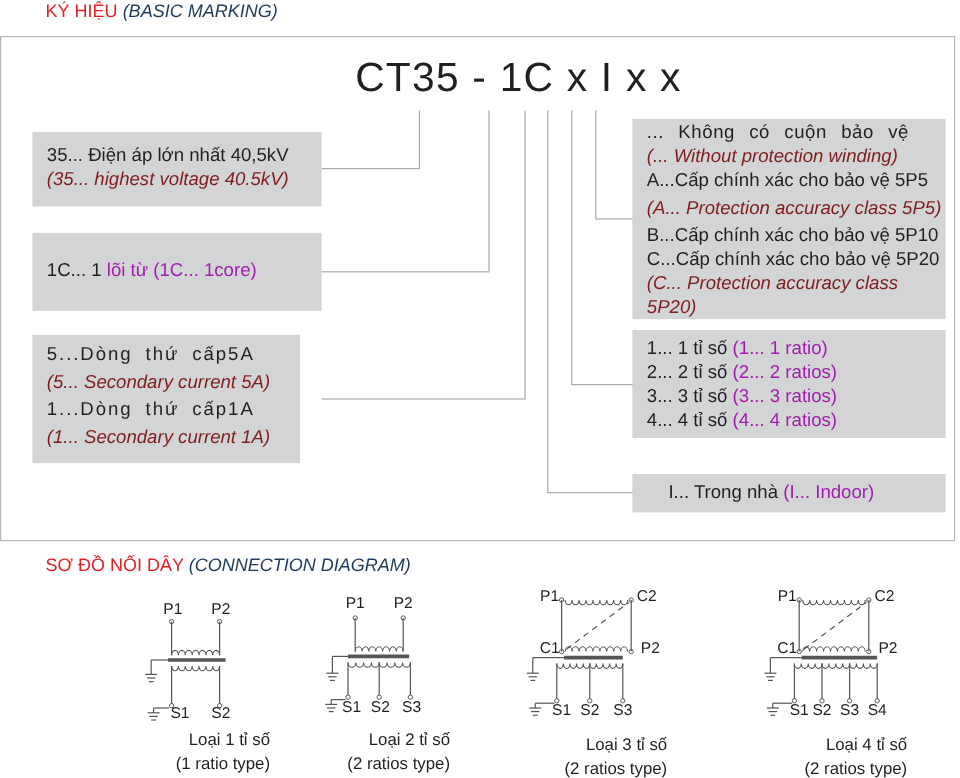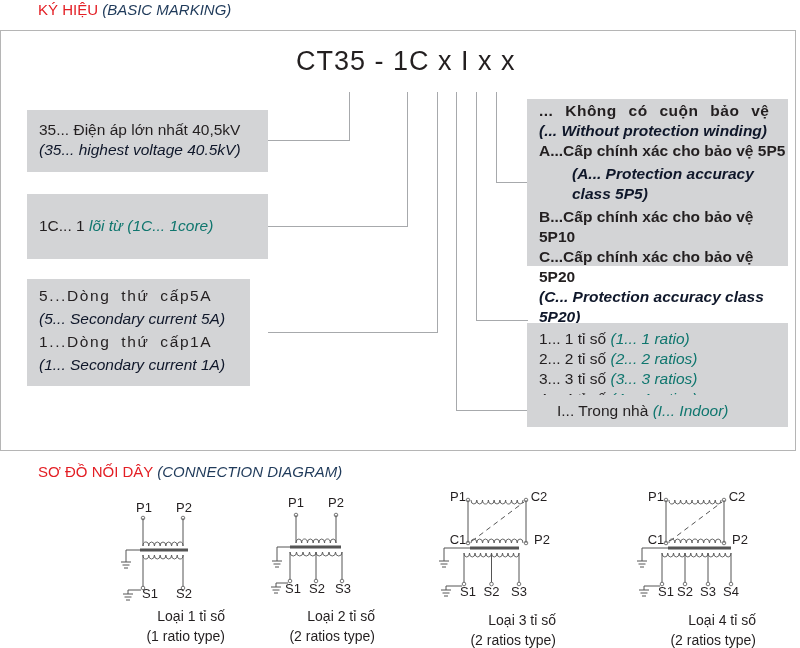--- a/index.html
+++ b/index.html
@@ -5,24 +5,24 @@
   html, body { margin: 0; padding: 0; background: #ffffff; }
   body { width: 800px; height: 648px; position: relative; overflow: hidden;
          font-family: "Liberation Sans", "DejaVu Sans", sans-serif; color: #231f20; }
   .section-title { position: absolute; left: 38px; font-size: 15px; }
   .section-title .vi { color: #e31e24; }
   .section-title .en { color: #1f3a5a; font-style: italic; }
   #title1 { top: 1px; }
   #title2 { top: 463px; }
   .frame { position: absolute; left: 0; top: 30px; width: 796px; height: 421px;
            border: 1px solid #b5b5b5; border-left: 1px solid #b5b5b5; box-sizing: border-box; }
-  .code { position: absolute; left: 296px; top: 46px; font-size: 27px; letter-spacing: 1px; color: #231f20; word-spacing: 0px; }
+  .code { position: absolute; left: 296px; top: 46px; font-size: 34px; letter-spacing: 1px; color: #231f20; word-spacing: 0px; }
   .box { position: absolute; background: #d3d4d6; box-sizing: border-box; font-size: 15.5px; line-height: 20px; }
-  .box .it { font-style: italic; color: #0f172a; }
-  .box .itd { font-style: italic; color: #0f766e; }
+  .box .it { font-style: italic; color: #7f1d1d; }
+  .box .itd { color: #a21caf; }
   .spaced { letter-spacing: 1.6px; word-spacing: 5px; }
   .line { position: absolute; background: #a7a9ac; }
   svg { position: absolute; left: 0; top: 0; }
   .diag-label { position: absolute; text-align: right; font-size: 14px; line-height: 20px; color: #231f20; }
   .diag-label .it { }
 </style>
 </head>
 <body>
 
 <div id="title1" class="section-title">
@@ -64,31 +64,31 @@
   <span>1C... 1 </span><span class="itd">lõi từ</span><span class="itd"> (1C... 1core)</span>
 </div>
 
 <div class="box" style="left:27px; top:279px; width:223px; height:107px; padding:5px 0 0 12px; line-height:23px;">
   <div class="spaced">5...Dòng thứ cấp5A</div>
   <div class="it">(5... Secondary current 5A)</div>
   <div class="spaced">1...Dòng thứ cấp1A</div>
   <div class="it">(1... Secondary current 1A)</div>
 </div>
 
-<div class="box" style="left:527px; top:99px; width:261px; height:167px; padding:2px 0 0 12px; font-size:15.5px; line-height:20px;font-weight:bold;">
+<div class="box" style="left:527px; top:99px; width:261px; height:167px; padding:2px 0 0 12px; font-size:15.5px; line-height:20px;">
   <div style="letter-spacing:0.5px; word-spacing:7px;">... Không có cuộn bảo vệ</div>
   <div class="it">(... Without protection winding)</div>
   <div>A...Cấp chính xác cho bảo vệ 5P5</div>
-  <div class="it" style="margin-top:3px;margin-left:33px;">(A... Protection accuracy class 5P5)</div>
+  <div class="it" style="margin-top:3px;">(A... Protection accuracy class 5P5)</div>
   <div style="margin-top:3px;">B...Cấp chính xác cho bảo vệ 5P10</div>
   <div>C...Cấp chính xác cho bảo vệ 5P20</div>
   <div class="it">(C... Protection accuracy class 5P20)</div>
 </div>
 
-<div class="box" style="left:527px; top:275px; width:261px; height:90px; padding:6px 0 0 12px;margin-top:48px;">
+<div class="box" style="left:527px; top:275px; width:261px; height:90px; padding:6px 0 0 12px;">
   <div><span>1... 1 tỉ số </span><span class="itd">(1... 1 ratio)</span></div>
   <div><span>2... 2 tỉ số </span><span class="itd">(2... 2 ratios)</span></div>
   <div><span>3... 3 tỉ số </span><span class="itd">(3... 3 ratios)</span></div>
   <div><span>4... 4 tỉ số </span><span class="itd">(4... 4 ratios)</span></div>
 </div>
 
 <div class="box" style="left:527px; top:395px; width:261px; height:32px; padding:6px 0 0 30px;">
   <span>I... Trong nhà </span><span class="itd">(I... Indoor)</span>
 </div>
 

